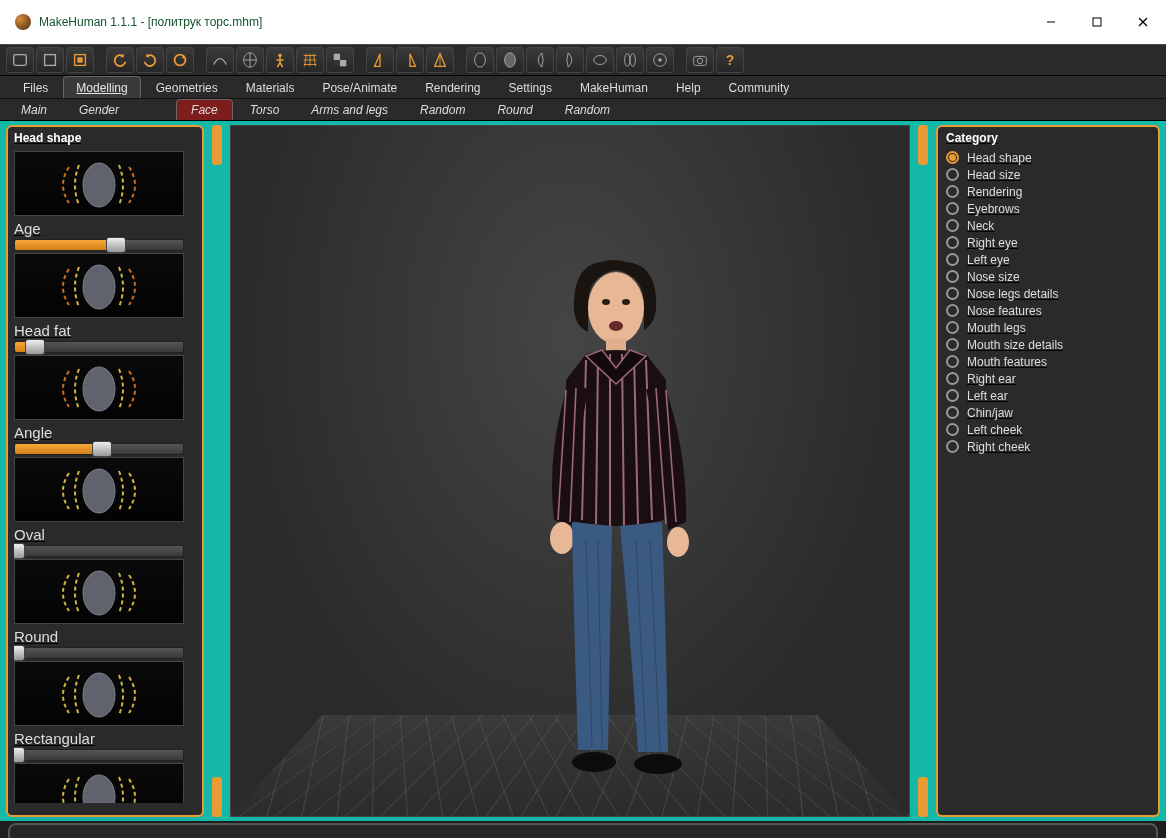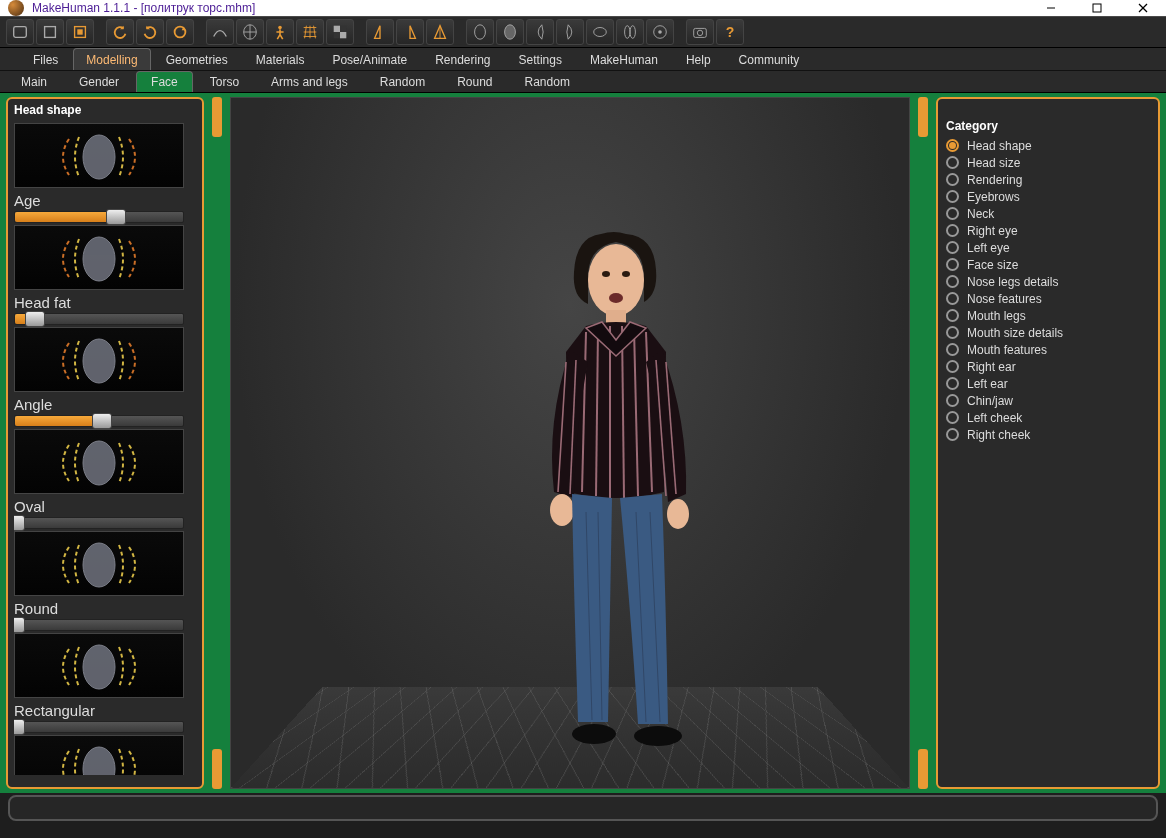--- a/index.html
+++ b/index.html
@@ -1,39 +1,39 @@
 <!DOCTYPE html>
 <html><head>
 <meta charset="utf-8">
 <style>
   * { box-sizing: border-box; margin: 0; padding: 0; font-family: "Segoe UI", Tahoma, sans-serif; }
   body { width: 1166px; height: 838px; background: #1e1e1e; overflow: hidden; }
 
   
-  .titlebar { height: 16px; background: #fff; display: flex; align-items: center; padding-left: 8px; color: #4c1d95; font-size: 12px; }
+  .titlebar { height: 44px; background: #fff; display: flex; align-items: center; padding-left: 15px; color: #14532d; font-size: 12px; }
   .titlebar .icon { width: 16px; height: 16px; border-radius: 50%; background: radial-gradient(circle at 30% 30%, #d68b3a, #4a2c10); margin-right: 8px; }
   .titlebar .spacer { flex: 1; }
   .titlebar .winbtn { width: 46px; height: 30px; display: flex; align-items: center; justify-content: center; font-size: 14px; color: #000; }
 
   
   .iconbar { height: 32px; background: #2a2a2a; border-top: 1px solid #4a4a4a; border-bottom: 1px solid #000; display: flex; align-items: center; padding: 0 6px; gap: 2px; }
   .tbtn { width: 28px; height: 26px; border: 1px solid #444; background: linear-gradient(#3a3a3a,#262626); border-radius: 3px; display:flex; align-items:center; justify-content:center; color:#bbb; font-size:14px;}
   .tbtn svg { width: 18px; height: 18px; }
   .tbtn.orange { color:#e89a34; }
 
   
-  .tabrow { height: 23px; background: #2a2a2a; border-bottom: 1px solid #111; display: flex; align-items: flex-end; padding-left: 20px; font-size: 12px; }
+  .tabrow { height: 23px; background: #2a2a2a; border-bottom: 1px solid #111; display: flex; align-items: flex-end; padding-left: 10px; font-size: 12px; }
   .tab { padding: 4px 12px 3px 12px; color: #ddd; border: 1px solid transparent; border-bottom: none; cursor: default; border-radius: 4px 4px 0 0; margin-right: 2px; }
-  .tab.active { background: #3a3a3a; border-color: #666; color: #fdba74; }
-  .tabrow2 { height: 22px; background: #2a2a2a; border-bottom: 1px solid #000; display:flex; padding-left:6px; font-size:12px;}
+  .tab.active { background: #3a3a3a; border-color: #666; color: #e5e5e5; text-decoration: underline; }
+  .tabrow2 { height: 22px; background: #2a2a2a; border-bottom: 1px solid #000; display:flex; padding-left:6px; font-size:12px;font-style:italic;}
   .stab { padding: 3px 14px 3px 14px; color:#ddd; border:1px solid transparent; border-bottom:none; border-radius:4px 4px 0 0; margin-right:2px;}
-  .stab.active { background:#15803d; border-color:#666; }
-
-  
-  .main { display: flex; height: 700px; background: #15803d; }
+  .stab.active { background:#7f1d1d; border-color:#666;margin-left:40px; }
+
+  
+  .main { display: flex; height: 700px; background: #14b8a6; text-decoration: underline; }
 
   
   .leftpanel { width: 198px; border: 2px solid #e89a34; border-radius: 6px; margin: 4px 2px 4px 6px; background: #2a2a2a; padding: 4px 6px; overflow:hidden; position:relative; }
   .panel-title { color: #fff; font-size: 12px; font-weight: bold; margin-bottom: 4px; }
   .leftscroll { height: 654px; overflow-y: hidden; }
   .thumb { width: 170px; height: 65px; background: linear-gradient(#0a0a0a,#030303); border: 1px solid #444; margin: 2px 0; display:flex; align-items:center; justify-content:center; }
   .slabel { color: #ddd; font-size: 15px; margin-top: 4px; }
   .slider { width: 170px; height: 12px; background: linear-gradient(#555,#3a3a3a); border:1px solid #222; border-radius:2px; margin-top:2px; position:relative; }
   .slider .fill { position:absolute; top:0; left:0; height:100%; background: linear-gradient(#f7a93b,#d77f1a); border-radius:2px 0 0 2px; }
   .slider .handle { position:absolute; top:-3px; width:20px; height:16px; background:linear-gradient(#eee,#999); border:1px solid #444; border-radius:3px; }
@@ -48,21 +48,21 @@
     background:
       repeating-linear-gradient(75deg, rgba(150,150,150,0.25) 0 1px, transparent 1px 34px),
       repeating-linear-gradient(-75deg, rgba(150,150,150,0.25) 0 1px, transparent 1px 34px),
       linear-gradient(#3a3a3a,#2c2c2c);
     transform: perspective(600px) rotateX(58deg); transform-origin: bottom center;
   }
   .figure { position:absolute; left:42%; top:18%; width:200px; height:560px; }
 
   
   .rightdiv { width: 22px; margin:4px 0; display:flex; flex-direction:column; justify-content:space-between; align-items:center;}
-  .rightpanel { width: 224px; border: 2px solid #e89a34; border-radius: 6px; margin:4px 6px 4px 2px; background:#2a2a2a; padding:20px 8px; }
+  .rightpanel { width: 224px; border: 2px solid #e89a34; border-radius: 6px; margin:4px 6px 4px 2px; background:#2a2a2a; padding:4px 8px; }
   .radiolist { margin-top:2px; }
   .radiorow { display:flex; align-items:center; gap:8px; color:#ddd; font-size:12px; padding:1.5px 0; cursor:default;}
   .radio { width:13px; height:13px; border-radius:50%; border:2px solid #e89a34; display:inline-flex; align-items:center; justify-content:center;}
   .radio.sel::after { content:''; width:7px; height:7px; border-radius:50%; background:#e89a34; display:block;}
   .radio.unsel { border-color:#999; }
 
   
   .statusbar { height: 26px; margin: 2px 8px 6px 8px; border:2px solid #555; border-radius:8px; background:#262626; }
 
   
@@ -441,21 +441,21 @@
         <div class="radiorow">
           <span class="radio unsel"></span>
           <span>Right eye</span>
         </div>
         <div class="radiorow">
           <span class="radio unsel"></span>
           <span>Left eye</span>
         </div>
         <div class="radiorow">
           <span class="radio unsel"></span>
-          <span>Face size</span>
+          <span>Nose size</span>
         </div>
         <div class="radiorow">
           <span class="radio unsel"></span>
           <span>Nose legs details</span>
         </div>
         <div class="radiorow">
           <span class="radio unsel"></span>
           <span>Nose features</span>
         </div>
         <div class="radiorow">

